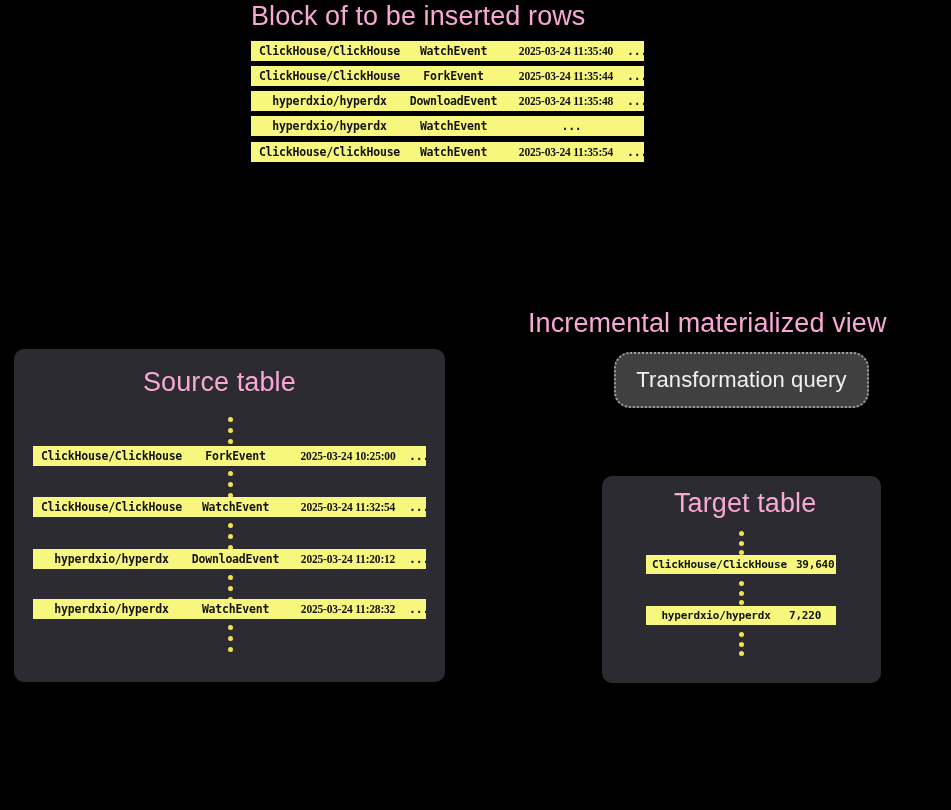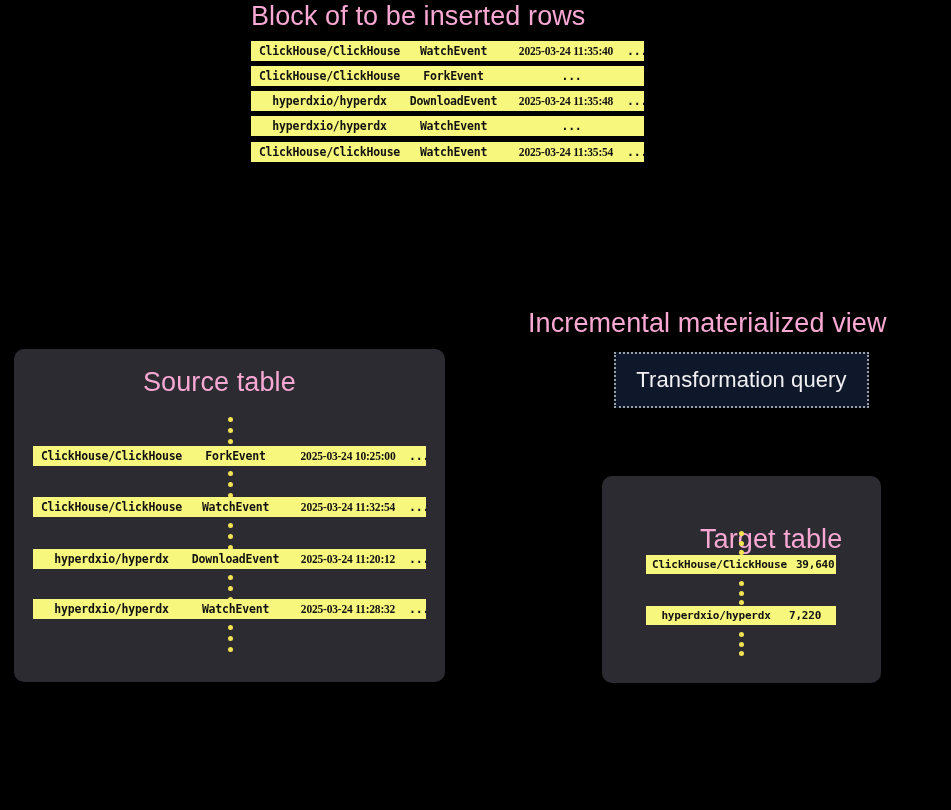--- a/index.html
+++ b/index.html
@@ -73,23 +73,23 @@
     display: block;
     width: 5px;
     height: 5px;
     border-radius: 50%;
     background: #f2e352;
   }
 
   
   .query-box {
     position: absolute;
-    background: #0f172a;
+    background: #404040;
     border: 2px dotted #9aa0a6;
-    border-radius: 0;
+    border-radius: 16px;
     color: #f0f0f2;
     font-size: 22px;
     display: flex;
     align-items: center;
     justify-content: center;
     box-sizing: border-box;
     letter-spacing: 0.1px;
     white-space: nowrap;
   }
 </style>
@@ -101,20 +101,21 @@
 <div class="row" style="left:251px; top:41px; width:393px;">
   <span class="c-repo">ClickHouse/ClickHouse</span>
   <span class="c-event">WatchEvent</span>
   <span class="c-ts">2025-03-24 11:35:40</span>
   <span class="c-dots">...</span>
 </div>
 
 <div class="row" style="left:251px; top:66px; width:393px;">
   <span class="c-repo">ClickHouse/ClickHouse</span>
   <span class="c-event">ForkEvent</span>
+  <span class="c-ts">2025-03-24 11:35:44</span>
   <span class="c-dots">...</span>
 </div>
 
 <div class="row" style="left:251px; top:91px; width:393px;">
   <span class="c-repo">hyperdxio/hyperdx</span>
   <span class="c-event">DownloadEvent</span>
   <span class="c-ts">2025-03-24 11:35:48</span>
   <span class="c-dots">...</span>
 </div>
 
@@ -194,21 +195,21 @@
 </div>
 
 <div class="heading" style="left:528px; top:310px;">Incremental materialized view</div>
 
 <div class="query-box" style="left:614px; top:352px; width:255px; height:56px;">
   <span>Transformation query</span>
 </div>
 
 <div class="panel" style="left:602px; top:476px; width:279px; height:207px;"></div>
 
-<div class="heading" style="left:700px; top:490px;margin-top:36px;">Target table</div>
+<div class="heading" style="left:674px; top:490px;">Target table</div>
 
 <div class="vdots" style="left:738px; top:531px; height:24px;">
   <i></i>
     <i></i>
     <i></i>
 </div>
 
 <div class="row trow" style="left:646px; top:555px; width:190px;">
   <span class="t-repo">ClickHouse/ClickHouse</span>
   <span class="t-num">39,640</span>

